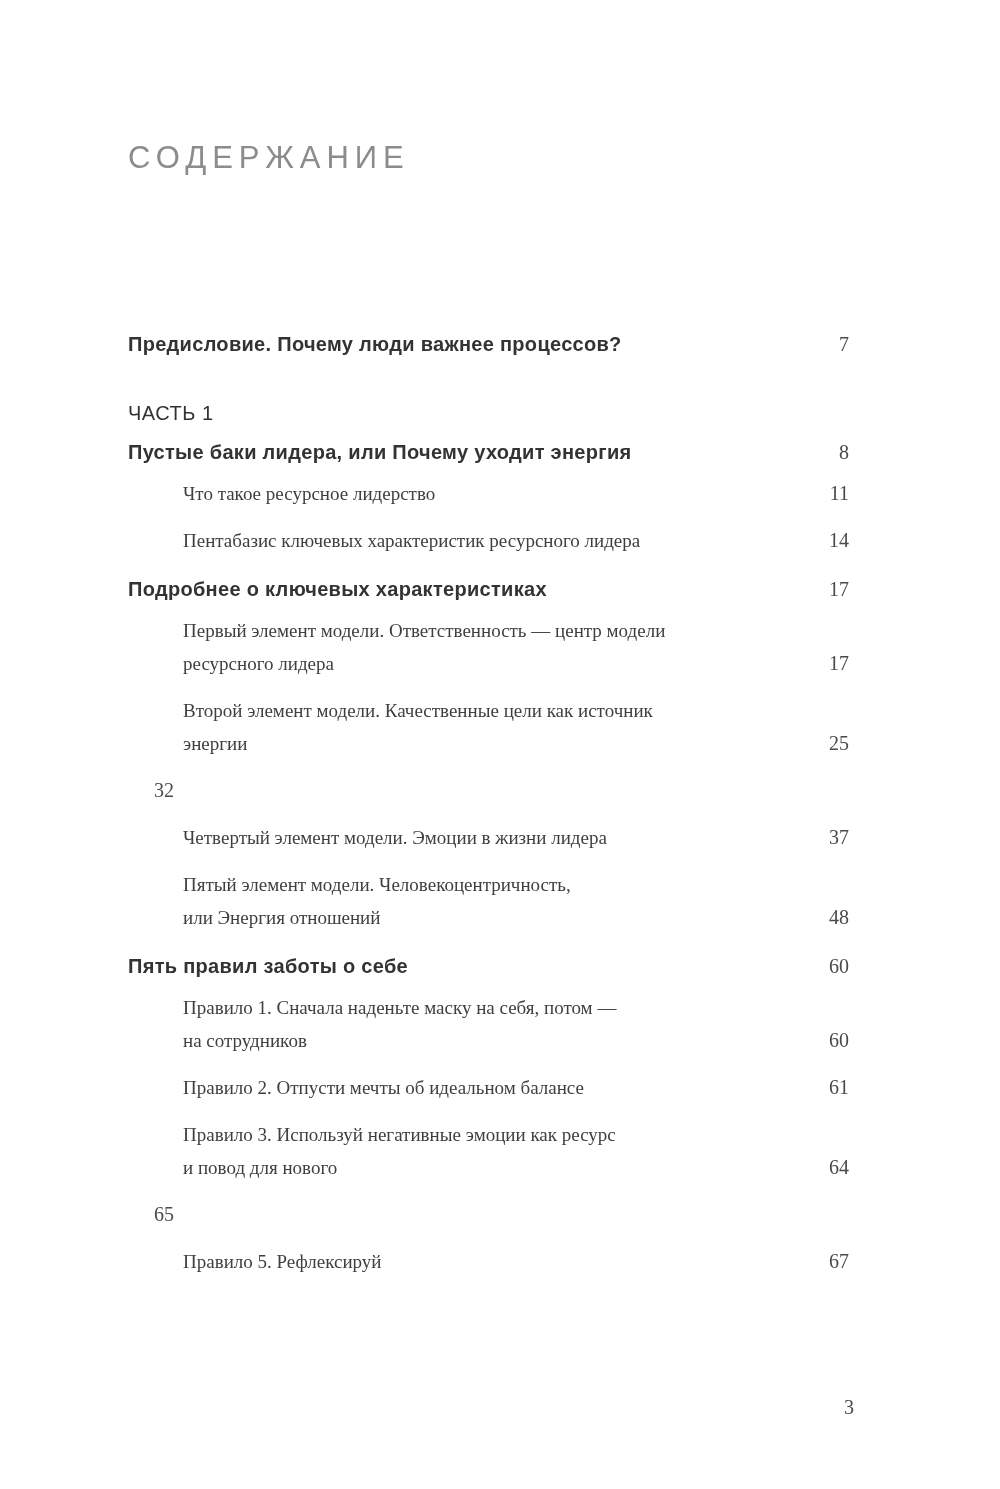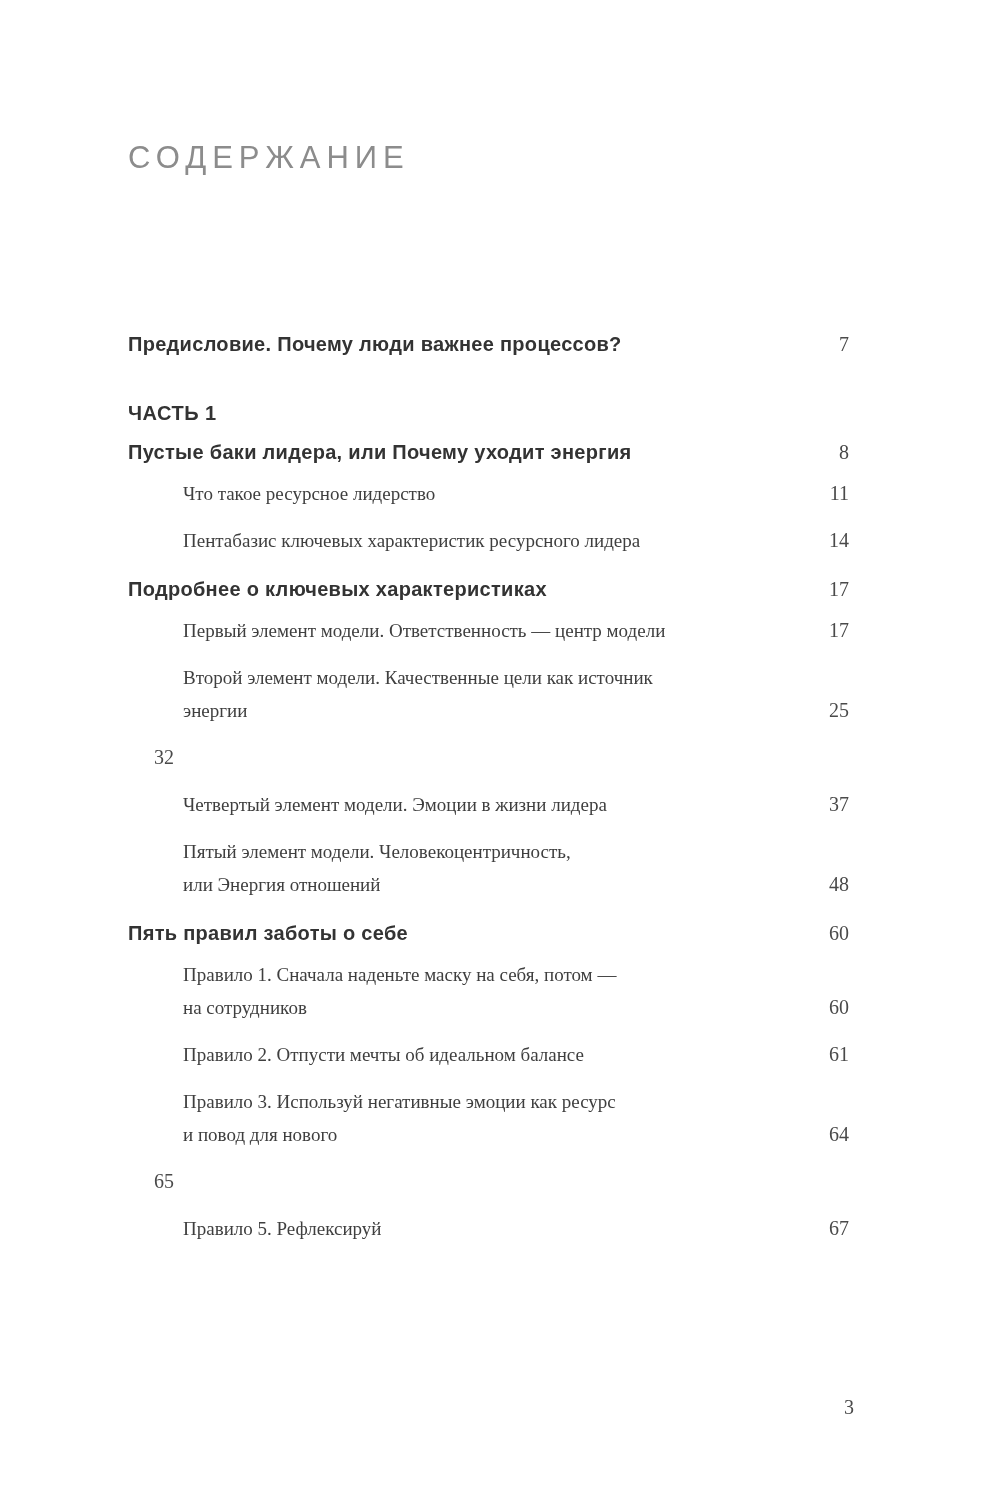--- a/index.html
+++ b/index.html
@@ -56,21 +56,21 @@
     font-size: 20px;
     letter-spacing: 0.3px;
     color: var(--chapter-color, #333333);
   }
   .entry-part {
     margin-top: 36px;
     margin-bottom: 6px;
   }
   .entry-part .entry-text {
     font-family: "Liberation Sans", sans-serif;
-    font-weight: bold;
+    font-weight: normal;
     font-size: 20px;
     letter-spacing: 0.5px;
     color: var(--chapter-color, #333333);
   }
   .entry-part + .entry-chapter {
     margin-top: 4px;
   }
   .entry-sub {
     margin-top: 0;
   }
@@ -127,20 +127,21 @@
       </div>
       <div class="entry entry-chapter">
         <div class="entry-text">
           <div>Подробнее о ключевых характеристиках</div>
         </div>
         <div class="entry-page">17</div>
       </div>
       <div class="entry entry-sub">
         <div class="entry-text">
           <div>Первый элемент модели. Ответственность — центр модели</div>
+          <div>ресурсного лидера</div>
         </div>
         <div class="entry-page">17</div>
       </div>
       <div class="entry entry-sub">
         <div class="entry-text">
           <div>Второй элемент модели. Качественные цели как источник</div>
           <div>энергии</div>
         </div>
         <div class="entry-page">25</div>
       </div>

